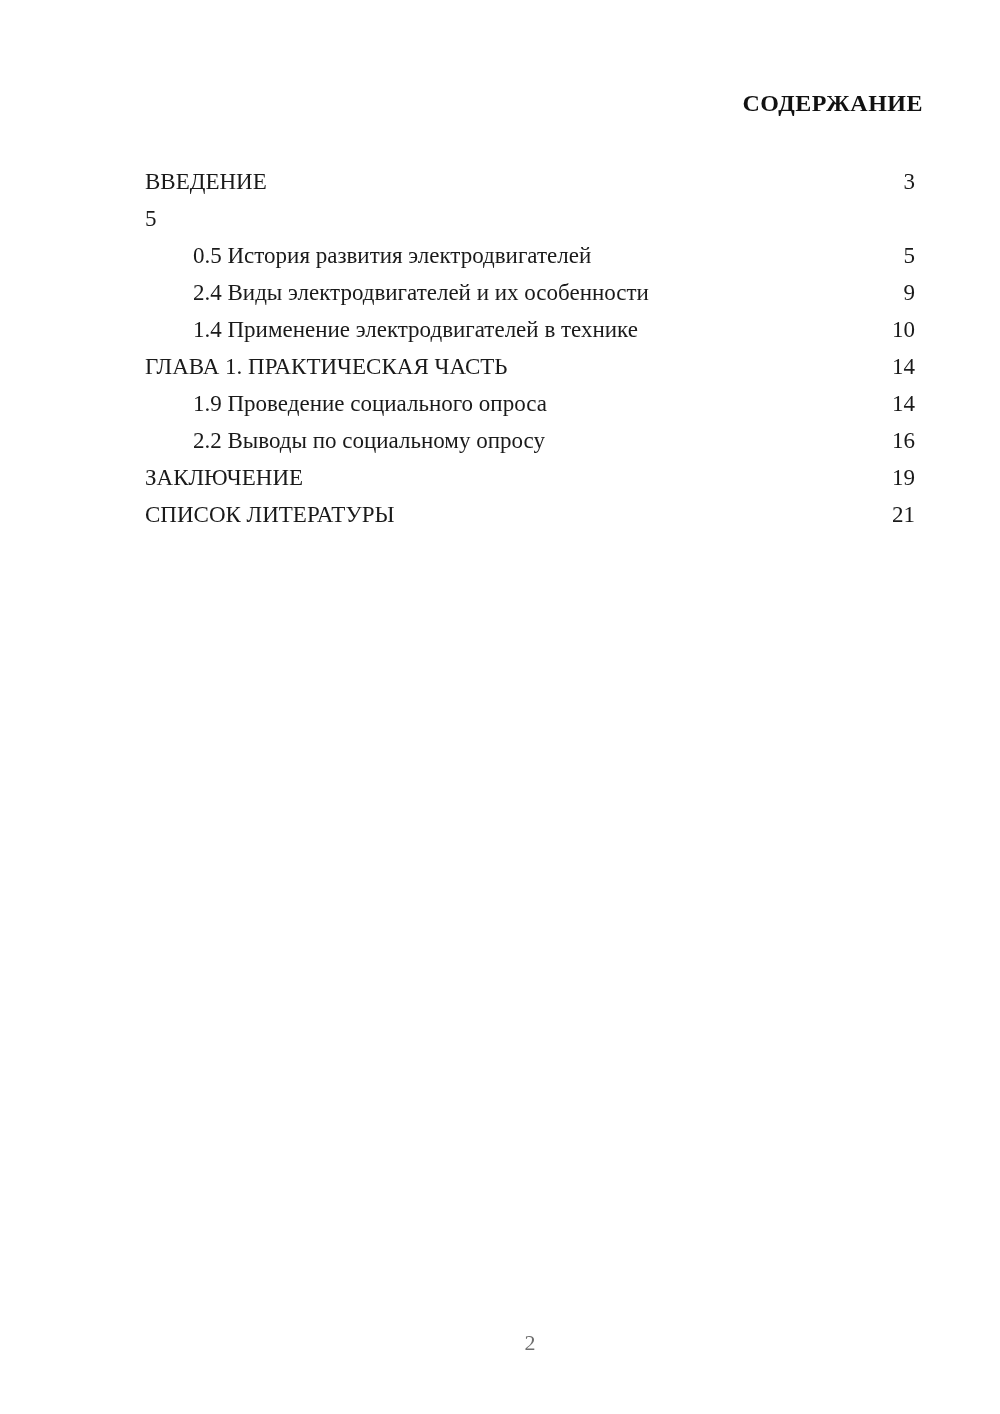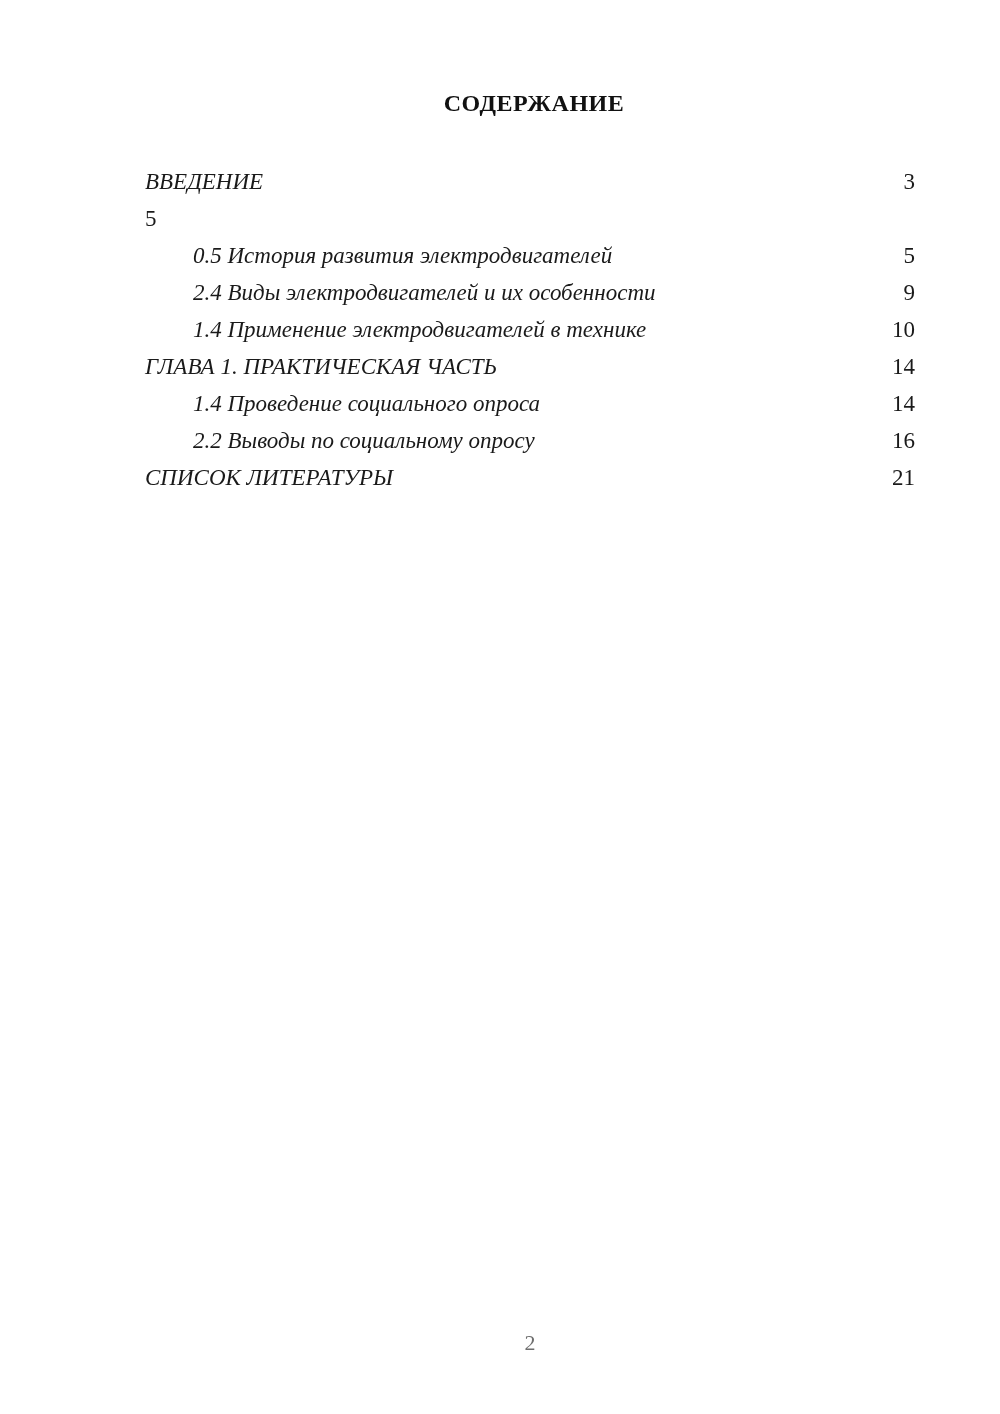--- a/index.html
+++ b/index.html
@@ -19,21 +19,21 @@
     position: absolute;
     inset: 0;
     background: #ffffff;
   }
   .doc-title {
     position: absolute;
     top: 90px;
     left: 145px;
     right: 77px;
     margin: 0;
-    text-align: center;
+    text-align: right;
     font-size: 24px;
     font-weight: bold;
     letter-spacing: 0.5px;
     color: #111111;
   }
   .toc {
     position: absolute;
     top: 163px;
     left: 145px;
     right: 85px;
@@ -44,21 +44,20 @@
     align-items: baseline;
     line-height: 37px;
     font-size: 23px;
   }
   .toc-row.level-1 .toc-label {
     padding-left: 48px;
   }
   .toc-label {
     white-space: nowrap;
     color: #1a1a1a;
-    font-style: italic;
   }
   .toc-page {
     white-space: nowrap;
     text-align: right;
     color: #1a1a1a;
   }
   .page-footer {
     position: absolute;
     top: 1330px;
     left: 145px;
@@ -99,29 +98,33 @@
     <span class="toc-label">1.4 Применение электродвигателей в технике</span>
     <span class="toc-page">10</span>
   </div>
 
   <div class="toc-row level-0">
     <span class="toc-label">ГЛАВА 1. ПРАКТИЧЕСКАЯ ЧАСТЬ</span>
     <span class="toc-page">14</span>
   </div>
 
   <div class="toc-row level-1">
-    <span class="toc-label">1.4 Проведение социального опроса</span>
+    <span class="toc-label">1.9 Проведение социального опроса</span>
     <span class="toc-page">14</span>
   </div>
 
   <div class="toc-row level-1">
     <span class="toc-label">2.2 Выводы по социальному опросу</span>
     <span class="toc-page">16</span>
   </div>
 
+  <div class="toc-row level-0">
+    <span class="toc-label">ЗАКЛЮЧЕНИЕ</span>
+    <span class="toc-page">19</span>
+  </div>
 
   <div class="toc-row level-0">
     <span class="toc-label">СПИСОК ЛИТЕРАТУРЫ</span>
     <span class="toc-page">21</span>
   </div>
 </div>
 
   <div class="page-footer">2</div>
 </div>
 

